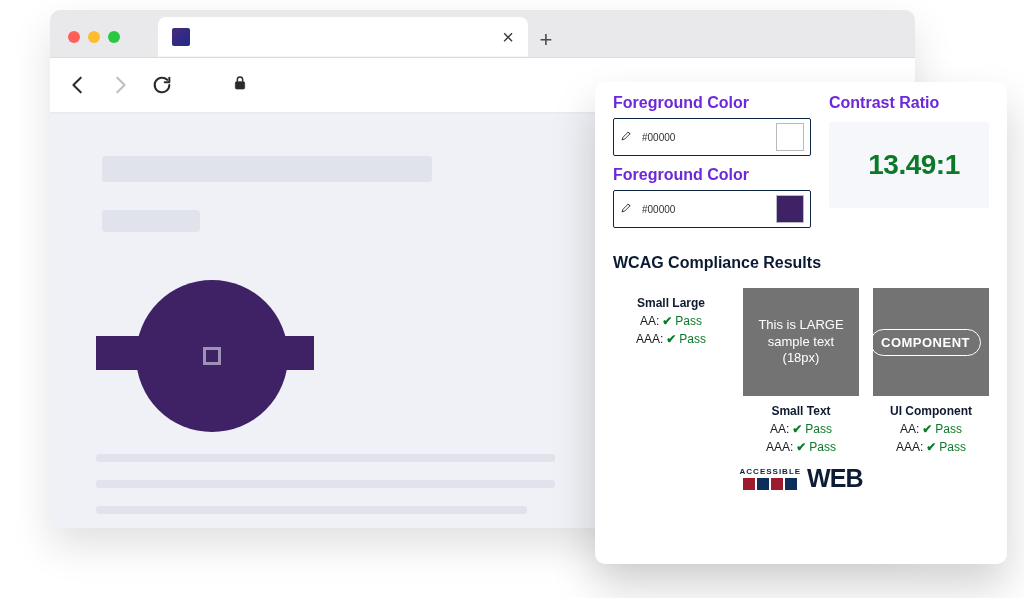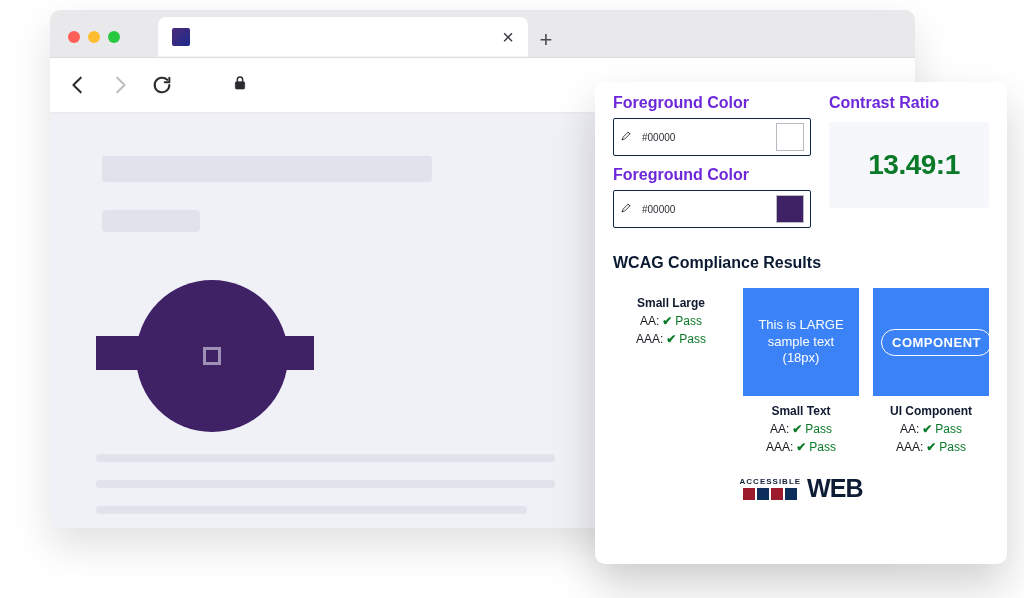--- a/index.html
+++ b/index.html
@@ -219,23 +219,23 @@
     margin-top: 6px;
   }
   .sample {
     flex:1;
     display:flex; flex-direction:column; align-items:center;
   }
   .sample-box {
     width: 100%;
     aspect-ratio: 1.05/1;
     max-height: 108px;
-    background:#3b82f6;
+    background:#737373;
     color:#fff;
-    display:flex; align-items:center; justify-content:flex-start;
+    display:flex; align-items:center; justify-content:flex-end;
     text-align:center;
     padding: 8px;
   }
   .sample-box.small { font-size: 9px; line-height:1.35; }
   .sample-box.large { font-size: 13px; line-height:1.3; }
   .comp-pill {
     border: 1.6px solid #fff;
     border-radius: 999px;
     padding: 5px 10px;
     font-size: 13px;
@@ -244,21 +244,20 @@
   }
   .sample-label { font-weight:700; font-size:12px; color:#0f1a30; margin-top:8px; }
   .results-line { display:flex; align-items:center; gap:3px; font-size:12px; margin-top:4px; }
   .res-level { color:#1b1b22; }
   .check { color:#0a7a28; font-weight:700; }
   .pass { color:#0a7a28; }
 
   .footer-logo {
     display:flex; align-items:center; justify-content:center;
     gap: 6px;
-    margin-top: 10px;
   }
   .logo-left {
     font-size: 8px;
     font-weight:700;
     letter-spacing:1px;
     color:#14213a;
     text-align:center;
     line-height:1;
   }
   .logo-iconrow { display:flex; gap:2px; margin-top:2px; justify-content:center; }

